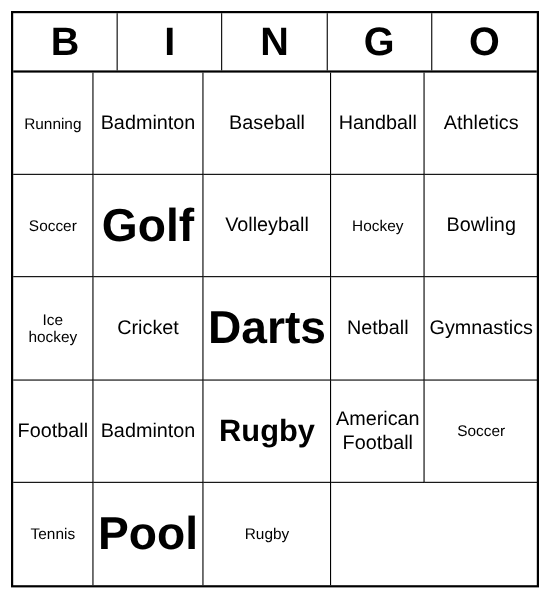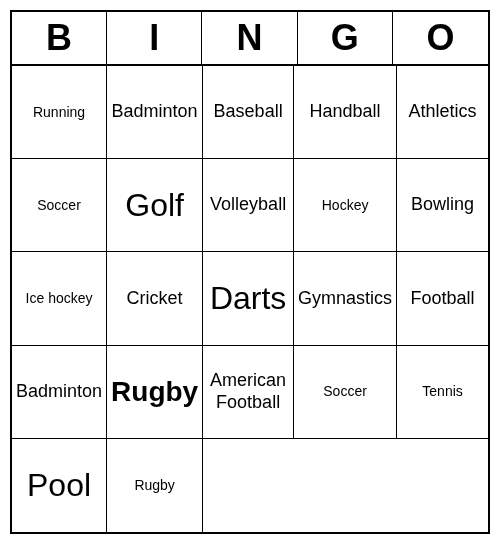--- a/index.html
+++ b/index.html
@@ -83,22 +83,22 @@
     .size-medium {
       font-size: 14px;
     }
 
     .size-large {
       font-size: 28px;
       font-weight: bold;
     }
 
     .size-xlarge {
-      font-size: 32px;
-      font-weight: normal;
+      font-size: 42px;
+      font-weight: bold;
     }
   </style>
 </head>
 <body>
 
 <div class="bingo-card">
   <div class="bingo-header">
   <div class="header-cell">B</div>
       <div class="header-cell">I</div>
       <div class="header-cell">N</div>
@@ -139,20 +139,23 @@
       <div class="cell">
         <span class="cell-text size-medium">Ice hockey</span>
       </div>
       <div class="cell">
         <span class="cell-text size-normal">Cricket</span>
       </div>
       <div class="cell">
         <span class="cell-text size-xlarge">Darts</span>
       </div>
       <div class="cell">
+        <span class="cell-text size-normal">Netball</span>
+      </div>
+      <div class="cell">
         <span class="cell-text size-normal">Gymnastics</span>
       </div>
       <div class="cell">
         <span class="cell-text size-normal">Football</span>
       </div>
       <div class="cell">
         <span class="cell-text size-normal">Badminton</span>
       </div>
       <div class="cell">
         <span class="cell-text size-large">Rugby</span>

